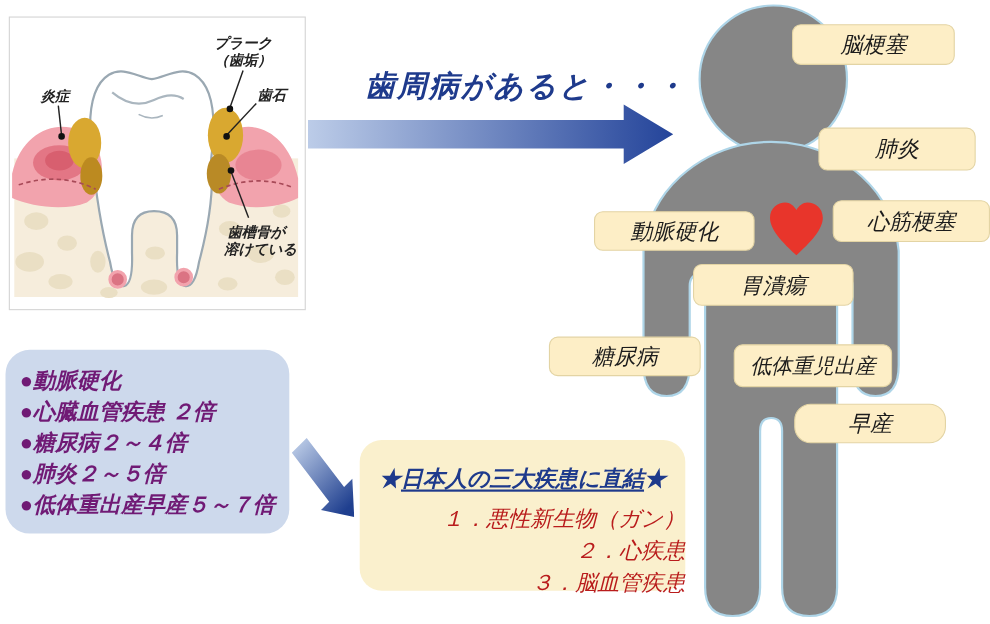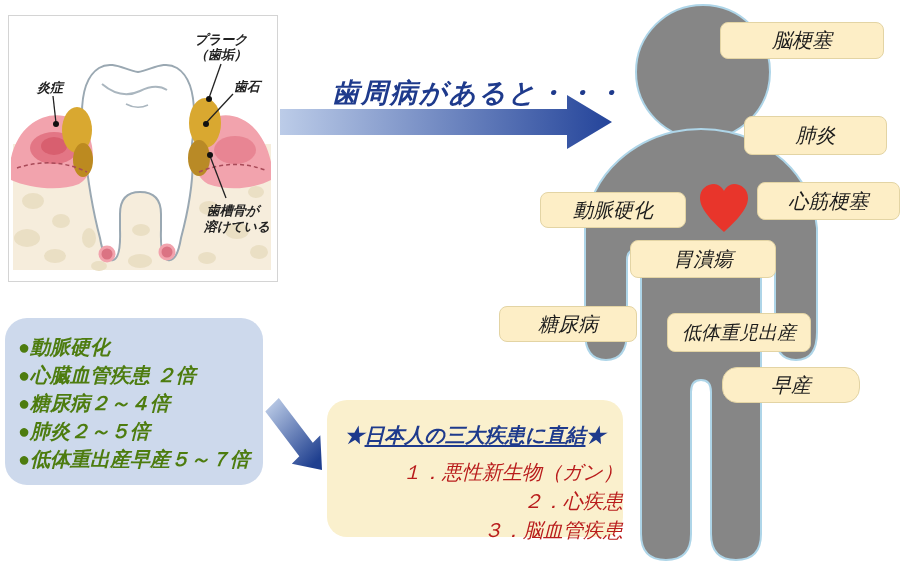--- a/index.html
+++ b/index.html
@@ -10,49 +10,49 @@
   
   .tooth-panel {
     position:absolute; left:8px; top:15px; width:270px; height:267px;
     background:#fff; border:1px solid #d4d4d4;
   }
   .tooth-panel svg { display:block; }
   .panel-label { font-size:13px; fill:#222; font-weight:bold; }
 
   
   .headline {
-    position:absolute; left:332px; top:75px;
+    position:absolute; left:332px; top:60px;
     font-size:27px; font-weight:bold; color:#1e3a8c; letter-spacing:2px;
     white-space:nowrap;
   }
   .main-arrow { position:absolute; left:280px; top:94px; }
 
   
   .person { position:absolute; left:565px; top:2px; }
 
   
   .tag {
     position:absolute; background:#fdeec6; border:1px solid #e3d4a4;
     border-radius:8px; display:flex; align-items:center; justify-content:center;
     font-size:20px; color:#1c1c1c; white-space:nowrap;
   }
-  .tag-cerebral   { left:720px; top:22px;  width:164px; height:37px; }
+  .tag-cerebral   { left:720px; top:22px;  width:148px; height:37px; }
   .tag-pneumonia  { left:744px; top:116px; width:143px; height:39px; }
   .tag-arterio    { left:540px; top:152px; width:146px; height:36px;margin-top:40px; }
   .tag-myocard    { left:757px; top:182px; width:143px; height:38px; }
   .tag-gastric    { left:630px; top:240px; width:146px; height:38px; }
   .tag-diabetes   { left:499px; top:306px; width:138px; height:36px; }
   .tag-lowbirth   { left:667px; top:313px; width:144px; height:39px; font-size:19px; }
   .tag-premature  { left:722px; top:367px; width:138px; height:36px;border-radius:15px; }
 
   
   .risk-box {
     position:absolute; left:5px; top:318px; width:258px; height:167px;
     background:#cdd9ec; border-radius:22px;
-    padding:15px 0 0 13px; font-size:20px; font-weight:bold; color:#4d7c0f;
+    padding:15px 0 0 13px; font-size:20px; font-weight:bold; color:#701a75;
     line-height:28px; white-space:nowrap;
   }
 
   
   .diag-arrow { position:absolute; left:258px; top:398px; }
 
   
   .conclusion-box {
     position:absolute; left:327px; top:400px; width:296px; height:137px;
     background:#faf0cd; border-radius:20px; padding-top:22px;

